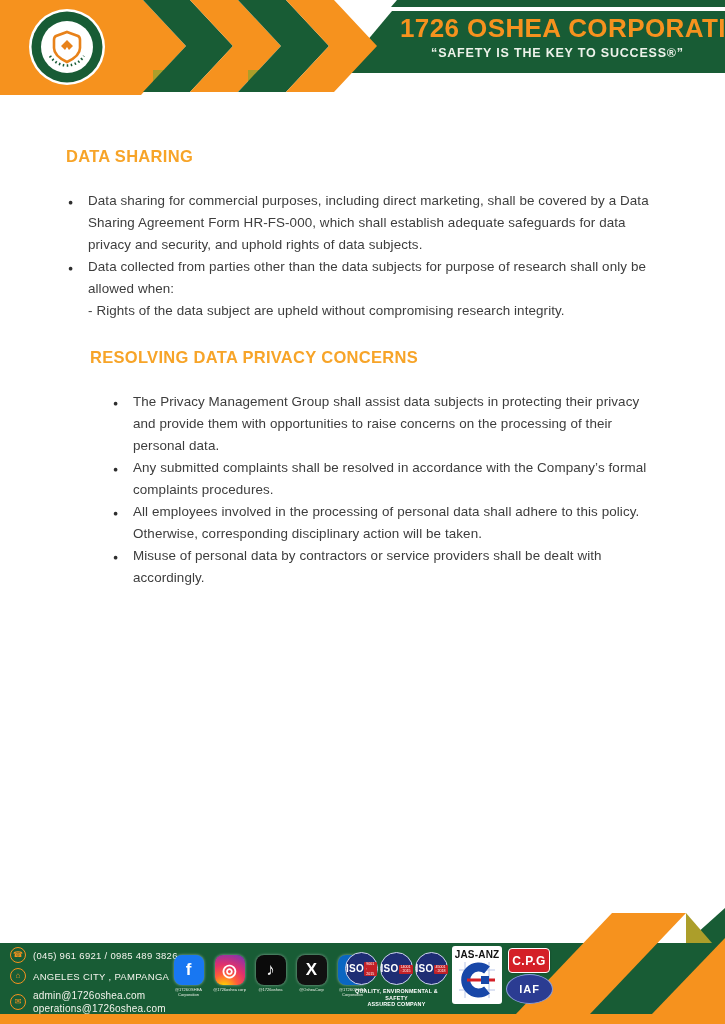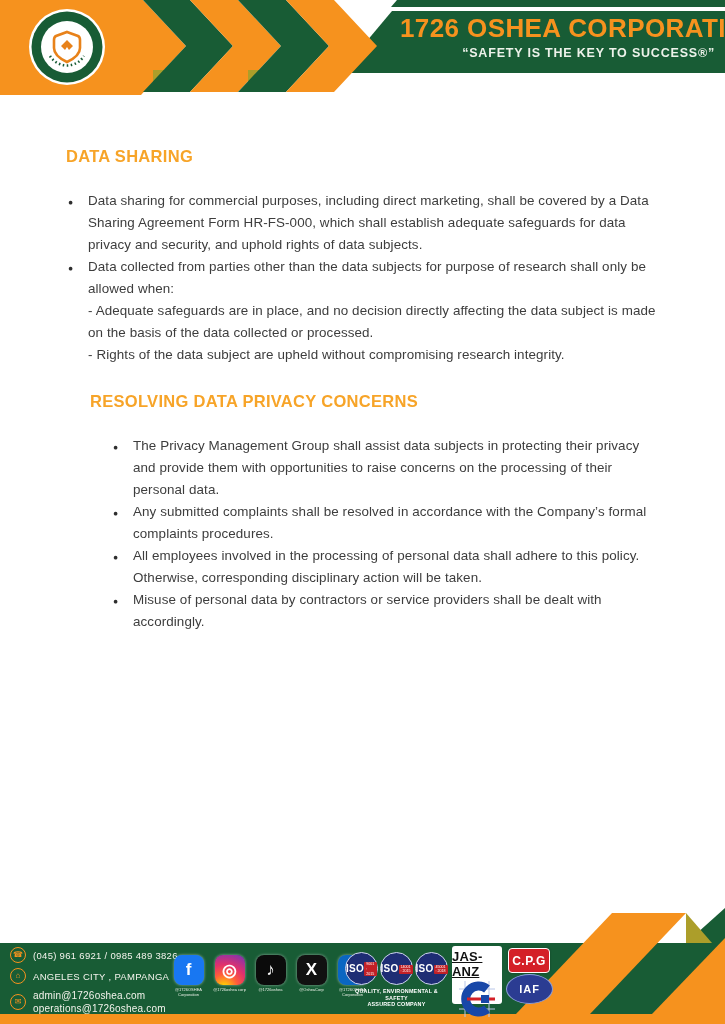--- a/index.html
+++ b/index.html
@@ -3,21 +3,21 @@
 <meta charset="utf-8">
 <style>
   html,body{margin:0;padding:0;background:#888;}
   .page{position:relative;width:725px;height:1024px;background:#ffffff;overflow:hidden;
         font-family:"Liberation Sans",sans-serif;margin:0 auto;}
   
   .header{position:absolute;top:0;left:0;width:725px;height:95px;}
   .header svg{position:absolute;top:0;left:0;}
   .band-text{position:absolute;left:400px;top:13px;width:315px;text-align:center;}
   .band-title{font-size:26px;font-weight:bold;color:#F6921E;letter-spacing:.4px;line-height:30px;white-space:nowrap;}
-  .band-tagline{font-size:12.5px;color:#EDF2EA;letter-spacing:.8px;font-weight:bold;margin-top:3px;text-align:right;}
+  .band-tagline{font-size:12.5px;color:#EDF2EA;letter-spacing:.8px;font-weight:bold;margin-top:3px;}
   
   .main{position:absolute;top:95px;left:0;width:725px;}
   .section-title{font-size:16.5px;font-weight:bold;color:#F7A428;letter-spacing:.3px;margin:0;}
   .s1 .section-title{margin:52px 0 0 66px;}
   .s2 .section-title{margin:26px 0 0 90px;}
   ul.bullets{list-style:none;padding:0;margin:24px 0 0 68px;width:592px;}
   .s2 ul.bullets{margin-left:113px;width:548px;}
   ul.bullets li{position:relative;padding-left:20px;font-size:13.4px;line-height:22px;
                 color:#3D3D3D;letter-spacing:.1px;}
   ul.bullets li::before{content:"●";position:absolute;left:0;top:1px;font-size:8.5px;color:#2e2e2e;}
@@ -39,21 +39,21 @@
   .social-cap{font-size:4px;line-height:5px;color:#E9EFE6;text-align:center;margin-top:2px;min-height:10px;}
   .iso-wrap{position:absolute;left:344px;top:62px;width:105px;}
   .iso-row{display:flex;gap:2px;justify-content:center;}
   .iso-badge{width:31px;height:31px;border-radius:50%;background:#1E2D74;border:1.5px solid #cfd6ef;
              display:flex;flex-direction:row;align-items:center;justify-content:center;position:relative;}
   .iso-label{font-size:10px;font-weight:bold;color:#fff;letter-spacing:.3px;line-height:10px;}
   .iso-code{font-size:3.6px;color:#fff;background:#C22026;padding:0 2px;border-radius:1px;margin-top:1.5px;line-height:4.6px;}
   .iso-cap{margin-top:3px;text-align:center;color:#fff;font-weight:bold;font-size:5.4px;line-height:6.5px;letter-spacing:.2px;}
   .jas{position:absolute;left:452px;top:56px;width:50px;height:58px;background:#fff;border-radius:3px;
        display:flex;flex-direction:column;align-items:center;padding-top:3px;box-sizing:border-box;}
-  .jas-label{font-size:13px;font-weight:bold;color:#111;letter-spacing:.2px;text-decoration:underline;}
+  .jas-label{font-size:10px;font-weight:bold;color:#111;letter-spacing:.2px;}
   .jas-mark{position:relative;width:40px;height:40px;}
   .cpg{position:absolute;left:508px;top:58px;width:40px;height:23px;background:#D42027;border:1.5px solid #fff;
        border-radius:4px;display:flex;align-items:center;justify-content:center;
        color:#fff;font-weight:bold;font-size:12px;letter-spacing:.5px;box-shadow:0 0 2px rgba(0,0,0,.3);}
   .iaf{position:absolute;left:506px;top:84px;width:45px;height:28px;background:#2B3C92;border:1.5px solid #8fa0d8;
        border-radius:50%;display:flex;align-items:center;justify-content:center;
        color:#fff;font-weight:bold;font-size:11px;letter-spacing:1px;}
 </style>
 </head>
 <body>
@@ -105,21 +105,21 @@
       <ul class="bullets">
 
 
           <li>
             <span>Data sharing for commercial purposes, including direct marketing, shall be covered by a Data Sharing Agreement Form HR-FS-000, which shall establish adequate safeguards for data privacy and security, and uphold rights of data subjects.</span>
             
           </li>
 
           <li>
             <span>Data collected from parties other than the data subjects for purpose of research shall only be allowed when:</span>
-            <div class="subline">- Adequate safeguards are in place, and no decision directly affecting the data subject is made on the basis of the data collected or processed.</div><div class="subline">- Rights of the data subject are upheld without compromising research integrity.</div>
+            <div class="subline">- Rights of the data subject are upheld without compromising research integrity.</div>
           </li>
         </ul>
     </section>
 
     <section class="s2">
       <h2 class="section-title">RESOLVING DATA PRIVACY CONCERNS</h2>
       <ul class="bullets">
 
           <li>
             <span>The Privacy Management Group shall assist data subjects in protecting their privacy and provide them with opportunities to raise concerns on the processing of their personal data.</span>

